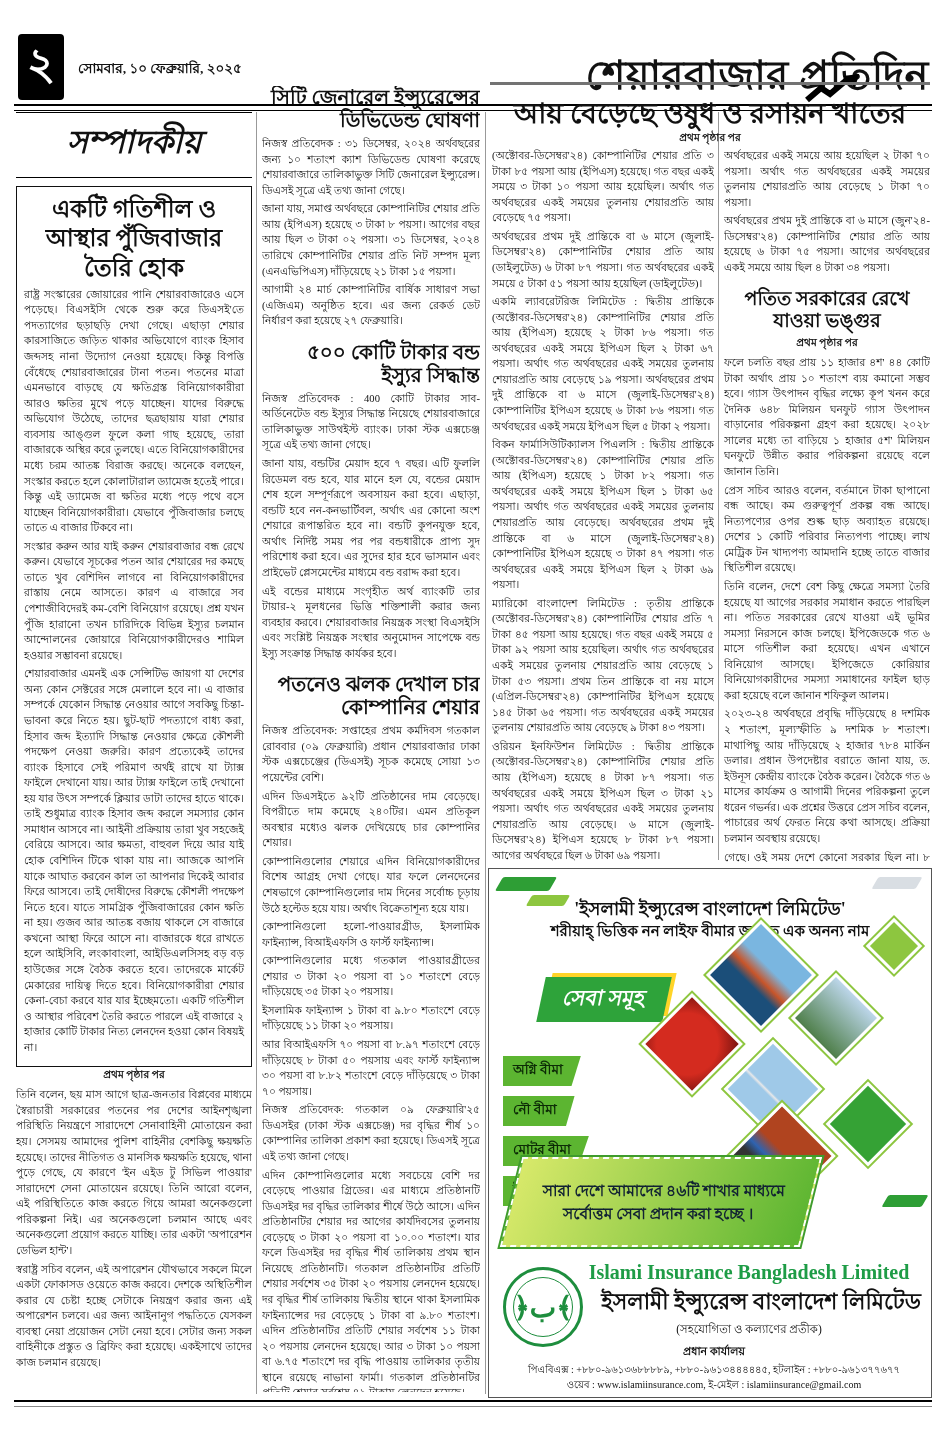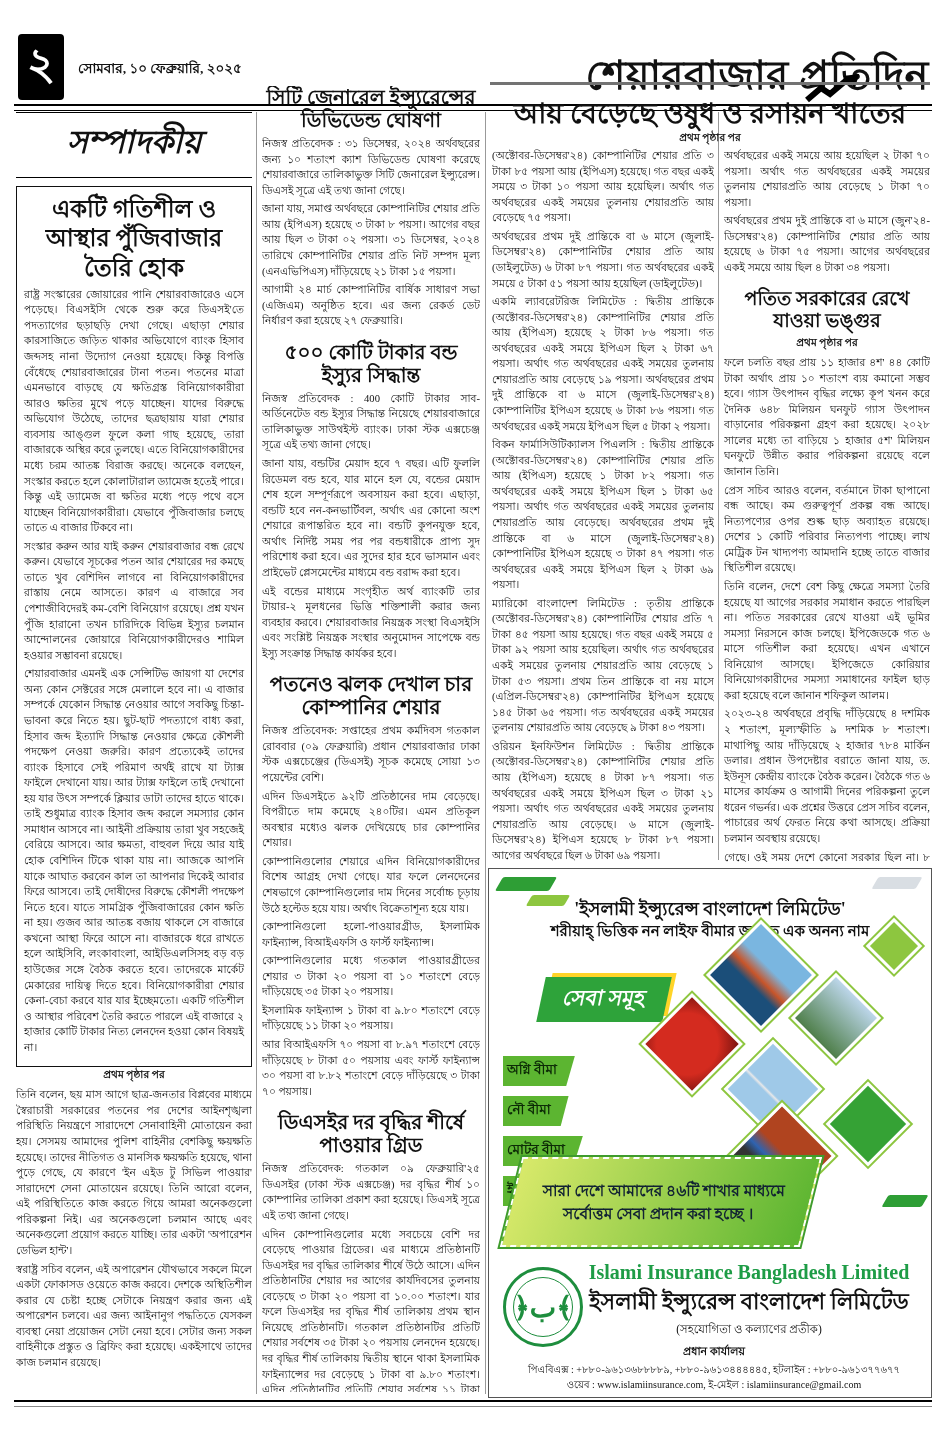--- a/index.html
+++ b/index.html
@@ -19,50 +19,50 @@
   .col{position:absolute;overflow:hidden;}
   #col1{left:16px;top:112px;width:236px;height:1282px;}
   #col2{left:262px;top:86px;width:218px;height:1306px;}
   #col3{left:492px;top:148px;width:222px;height:714px;}
   #col4{left:724px;top:148px;width:206px;height:714px;}
   #head34{position:absolute;left:490px;top:82px;width:440px;text-align:center;border-top:3px solid #737373;padding-top:13px;}
   p.body{font-size:10.6px;line-height:1.47;text-align:justify;margin:0 0 3px 0;}
   .kicker{font-size:10.5px;font-weight:bold;text-align:center;margin:0 0 3px 0;}
   .t-main{font-size:28px;font-weight:bold;line-height:1.15;margin:0;}
   .t-xl{font-size:24px;font-weight:bold;text-align:center;line-height:1.22;margin:2px 0 4px 0;}
-  .t-col{font-size:20px;font-weight:bold;text-align:center;line-height:1.15;margin:12px 0 4px 0;}
+  .t-col{font-size:20px;font-weight:bold;text-align:right;line-height:1.15;margin:12px 0 4px 0;}
   .t-col:first-child{margin-top:0;}
   .t-sub{font-size:19px;font-weight:bold;text-align:center;line-height:1.2;margin:12px 0 2px 0;}
   
   .script-head{font-size:32px;font-weight:bold;font-style:italic;text-align:center;
         font-family:"DejaVu Serif","Liberation Serif",serif;border-top:1.5px solid #000;border-bottom:1.5px solid #000;
         padding:4px 0 6px 0;margin:0 0 8px 0;}
   .ed-box{border:1.6px solid #111;padding:6px 7px 8px 7px;}
   
   .ad{position:absolute;left:488px;top:868px;width:442px;height:528px;background:#fff;border:1.5px solid #555;overflow:hidden;}
   .ad .rib{position:absolute;transform:skewX(-30deg);border-radius:2px;}
   .ad-head1{position:absolute;left:0;right:0;top:26px;text-align:center;font-size:18px;font-weight:bold;}
   .ad-head2{position:absolute;left:0;right:0;top:50px;text-align:center;font-size:15px;font-weight:bold;}
   .seba-badge{position:absolute;left:52px;top:108px;background:#2ea33a;color:#fff;font-size:21px;font-weight:bold;
         padding:5px 22px;transform:skewX(-12deg);box-shadow:5px -5px 0 -1px #ffd428;}
   .chip{position:relative;display:inline-block;background:#5cb531;color:#0c2b06;font-size:13.5px;font-weight:bold;
-        padding:3px 18px 4px 4px;margin:5px 0;clip-path:polygon(0 0,100% 0,88% 100%,0 100%);}
+        padding:3px 18px 4px 10px;margin:5px 0;clip-path:polygon(0 0,100% 0,88% 100%,0 100%);}
   .chips{position:absolute;left:14px;top:182px;width:210px;display:flex;flex-direction:column;align-items:flex-start;}
   .dia{position:absolute;transform:rotate(45deg);box-shadow:0 0 0 3px #fff,0 0 0 5px #8dc63f;}
   .banner{position:absolute;left:22px;top:288px;width:296px;height:86px;background:linear-gradient(100deg,#d8e96a,#5cb531);
         transform:skewX(-14deg);border:2px dashed #ffffff;outline:2px solid #3f9c2d;
         display:flex;flex-direction:column;justify-content:center;text-align:center;}
   .banner div{transform:skewX(14deg);font-size:15.5px;font-weight:bold;color:#123;line-height:1.5;}
   .ad-foot{position:absolute;left:18px;right:10px;top:392px;text-align:center;}
   .logo-ring{position:absolute;left:14px;top:398px;width:74px;height:74px;border-radius:50%;border:3px solid #1e8e3e;
         display:flex;align-items:center;justify-content:center;}
   .logo-inner{width:58px;height:58px;border-radius:50%;border:1.5px solid #1e8e3e;display:flex;align-items:center;justify-content:center;
         font-size:28px;color:#1e8e3e;font-weight:bold;}
   .co-en{font-size:20px;font-weight:bold;color:#1e9c46;font-family:"Liberation Serif",serif;margin-left:70px;}
-  .co-bn{font-size:22px;font-weight:bold;margin-left:70px;}
+  .co-bn{font-size:22px;font-weight:bold;margin-left:70px;text-align:right;}
   .co-tag{font-size:11.5px;margin-left:70px;}
   .co-office{font-size:11px;font-weight:bold;margin-top:3px;}
   .co-line{font-size:10px;line-height:1.5;}
 </style>
 </head>
 <body>
 
 <div class="page">
 
   <div class="pagenum-box">
@@ -110,21 +110,20 @@
 
     <h2 class="t-col">পতনেও ঝলক দেখাল চার কোম্পানির শেয়ার</h2>
     <p class="body">নিজস্ব প্রতিবেদক: সপ্তাহের প্রথম কর্মদিবস গতকাল রোববার (০৯ ফেব্রুয়ারি) প্রধান শেয়ারবাজার ঢাকা স্টক এক্সচেঞ্জের (ডিএসই) সূচক কমেছে সোয়া ১৩ পয়েন্টের বেশি।</p>
     <p class="body">এদিন ডিএসইতে ৯২টি প্রতিষ্ঠানের দাম বেড়েছে। বিপরীতে দাম কমেছে ২৪০টির। এমন প্রতিকূল অবস্থার মধ্যেও ঝলক দেখিয়েছে চার কোম্পানির শেয়ার।</p>
     <p class="body">কোম্পানিগুলোর শেয়ারে এদিন বিনিয়োগকারীদের বিশেষ আগ্রহ দেখা গেছে। যার ফলে লেনদেনের শেষভাগে কোম্পানিগুলোর দাম দিনের সর্বোচ্চ চূড়ায় উঠে হল্টেড হয়ে যায়। অর্থাৎ বিক্রেতাশূন্য হয়ে যায়।</p>
     <p class="body">কোম্পানিগুলো হলো-পাওয়ারগ্রীড, ইসলামিক ফাইন্যান্স, বিআইএফসি ও ফার্স্ট ফাইন্যান্স।</p>
     <p class="body">কোম্পানিগুলোর মধ্যে গতকাল পাওয়ারগ্রীডের শেয়ার ৩ টাকা ২০ পয়সা বা ১০ শতাংশে বেড়ে দাঁড়িয়েছে ৩৫ টাকা ২০ পয়সায়।</p>
     <p class="body">ইসলামিক ফাইন্যান্স ১ টাকা বা ৯.৮০ শতাংশে বেড়ে দাঁড়িয়েছে ১১ টাকা ২০ পয়সায়।</p>
     <p class="body">আর বিআইএফসি ৭০ পয়সা বা ৮.৯৭ শতাংশে বেড়ে দাঁড়িয়েছে ৮ টাকা ৫০ পয়সায় এবং ফার্স্ট ফাইন্যান্স ৩০ পয়সা বা ৮.৮২ শতাংশে বেড়ে দাঁড়িয়েছে ৩ টাকা ৭০ পয়সায়।</p>
 
-    <h2 class="t-col">ডিএসইর দর বৃদ্ধির শীর্ষে পাওয়ার গ্রিড</h2>
     <p class="body">নিজস্ব প্রতিবেদক: গতকাল ০৯ ফেব্রুয়ারি'২৫ ডিএসইর (ঢাকা স্টক এক্সচেঞ্জ) দর বৃদ্ধির শীর্ষ ১০ কোম্পানির তালিকা প্রকাশ করা হয়েছে। ডিএসই সূত্রে এই তথ্য জানা গেছে।</p>
     <p class="body">এদিন কোম্পানিগুলোর মধ্যে সবচেয়ে বেশি দর বেড়েছে পাওয়ার গ্রিডের। এর মাধ্যমে প্রতিষ্ঠানটি ডিএসইর দর বৃদ্ধির তালিকার শীর্ষে উঠে আসে। এদিন প্রতিষ্ঠানটির শেয়ার দর আগের কার্যদিবসের তুলনায় বেড়েছে ৩ টাকা ২০ পয়সা বা ১০.০০ শতাংশ। যার ফলে ডিএসইর দর বৃদ্ধির শীর্ষ তালিকায় প্রথম স্থান নিয়েছে প্রতিষ্ঠানটি। গতকাল প্রতিষ্ঠানটির প্রতিটি শেয়ার সর্বশেষ ৩৫ টাকা ২০ পয়সায় লেনদেন হয়েছে। দর বৃদ্ধির শীর্ষ তালিকায় দ্বিতীয় স্থানে থাকা ইসলামিক ফাইন্যান্সের দর বেড়েছে ১ টাকা বা ৯.৮০ শতাংশ। এদিন প্রতিষ্ঠানটির প্রতিটি শেয়ার সর্বশেষ ১১ টাকা ২০ পয়সায় লেনদেন হয়েছে। আর ৩ টাকা ১০ পয়সা বা ৬.৭৫ শতাংশে দর বৃদ্ধি পাওয়ায় তালিকার তৃতীয় স্থানে রয়েছে নাভানা ফার্মা। গতকাল প্রতিষ্ঠানটির প্রতিটি শেয়ার সর্বশেষ ৪৯ টাকায় লেনদেন হয়েছে।</p>
 
   </section>
 
   <div id="head34">
     <h1 class="t-main">আয় বেড়েছে ওষুধ ও রসায়ন খাতের</h1>
     <div class="kicker">প্রথম পৃষ্ঠার পর</div>
   </div>
 

